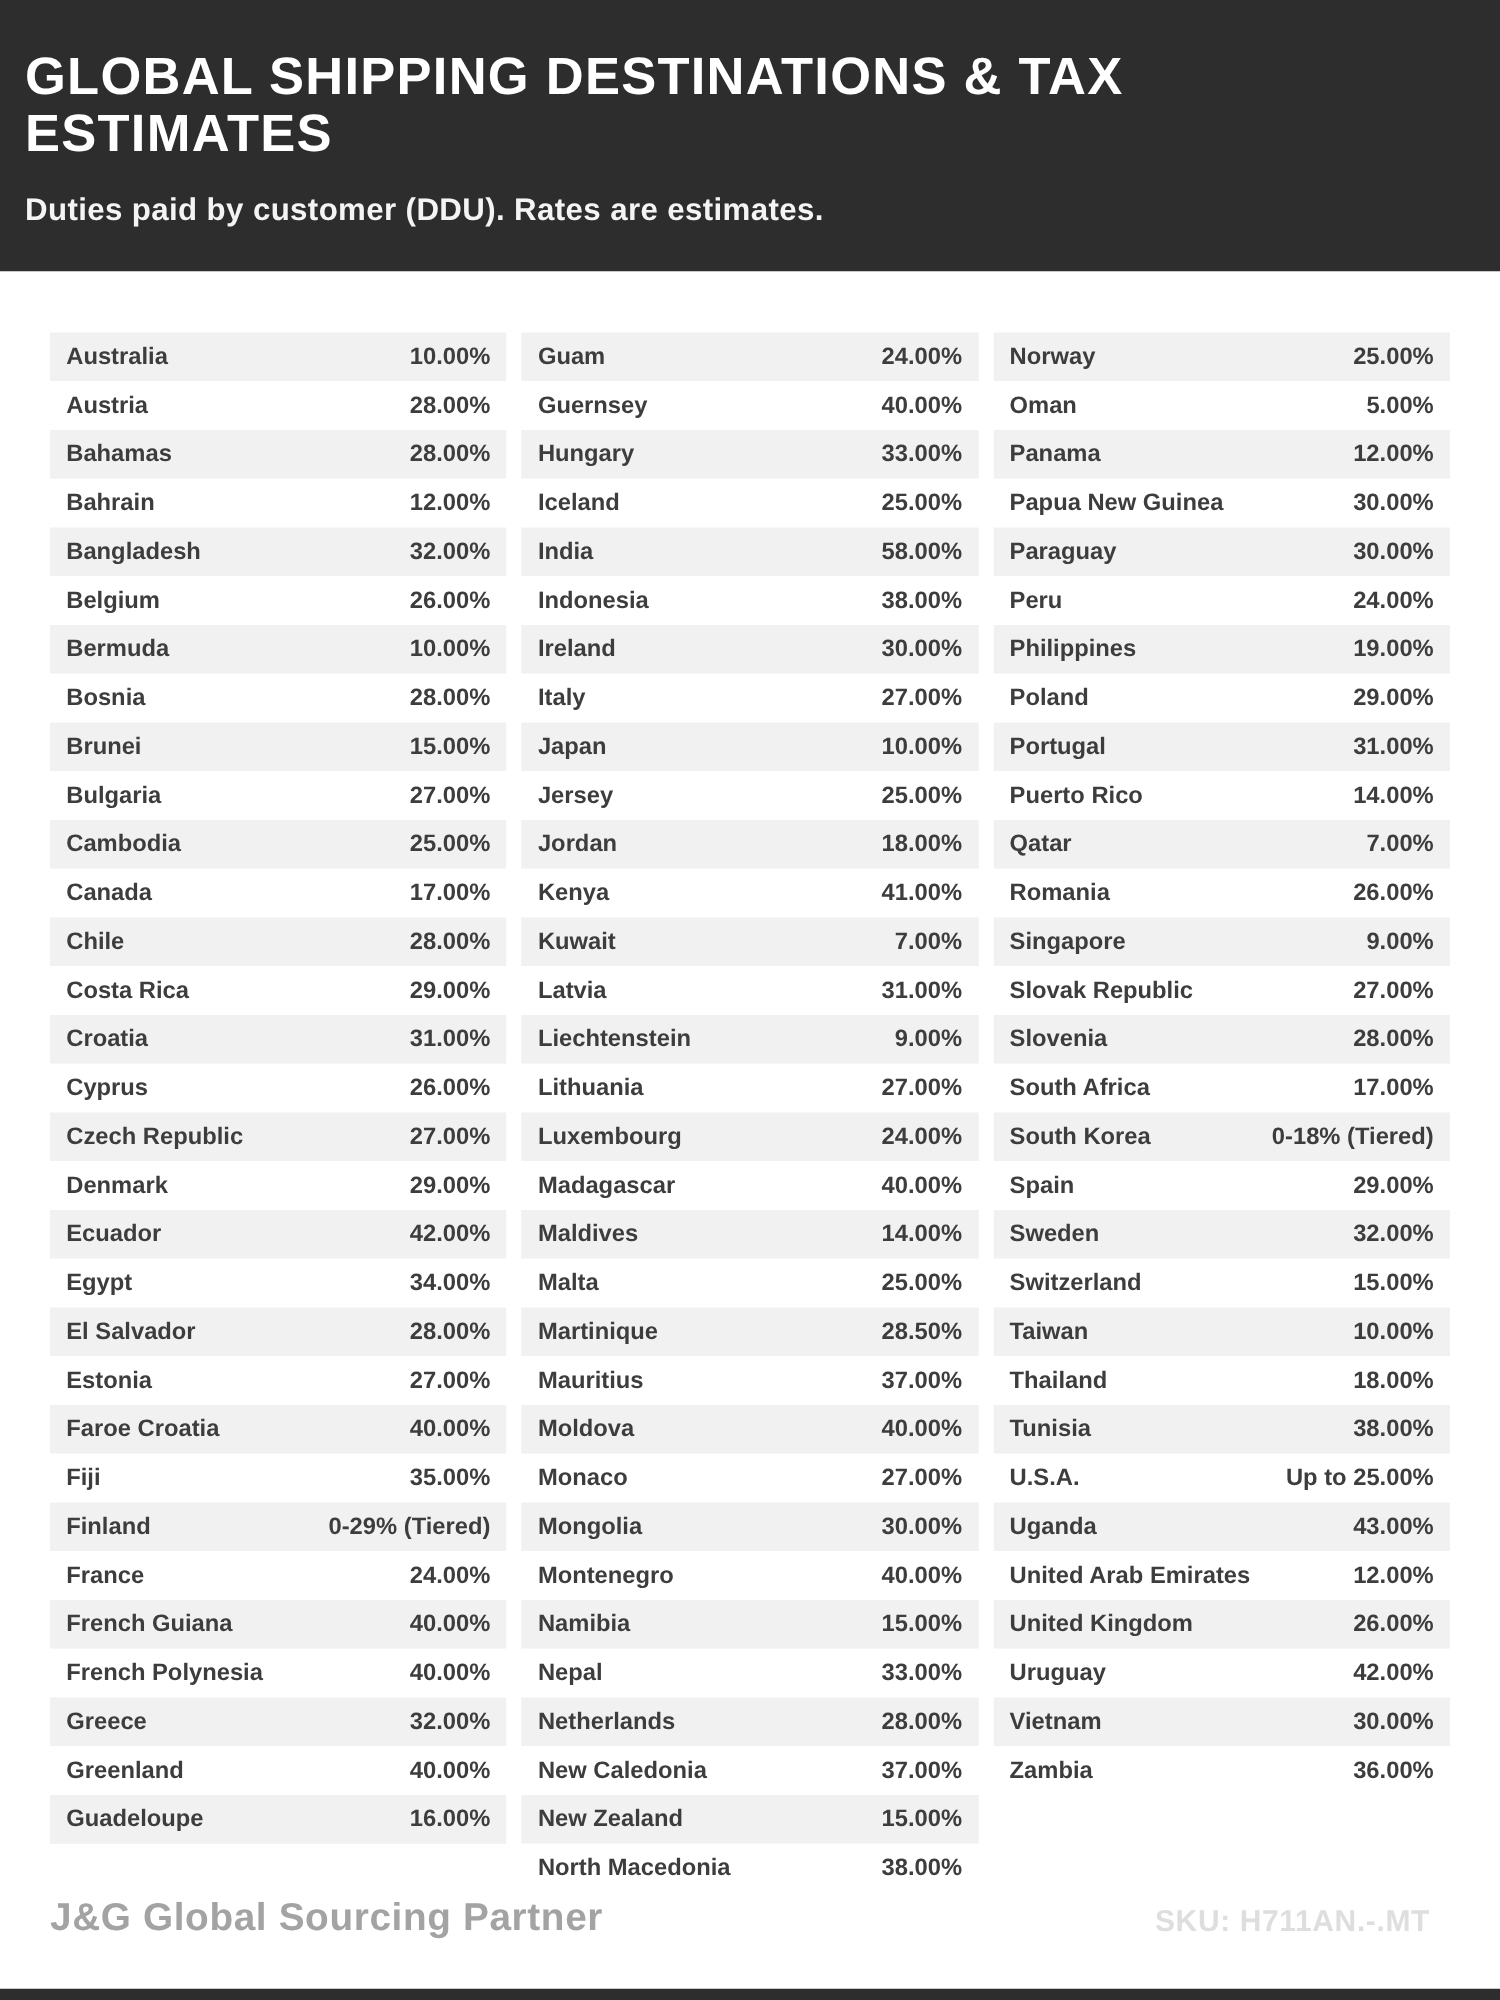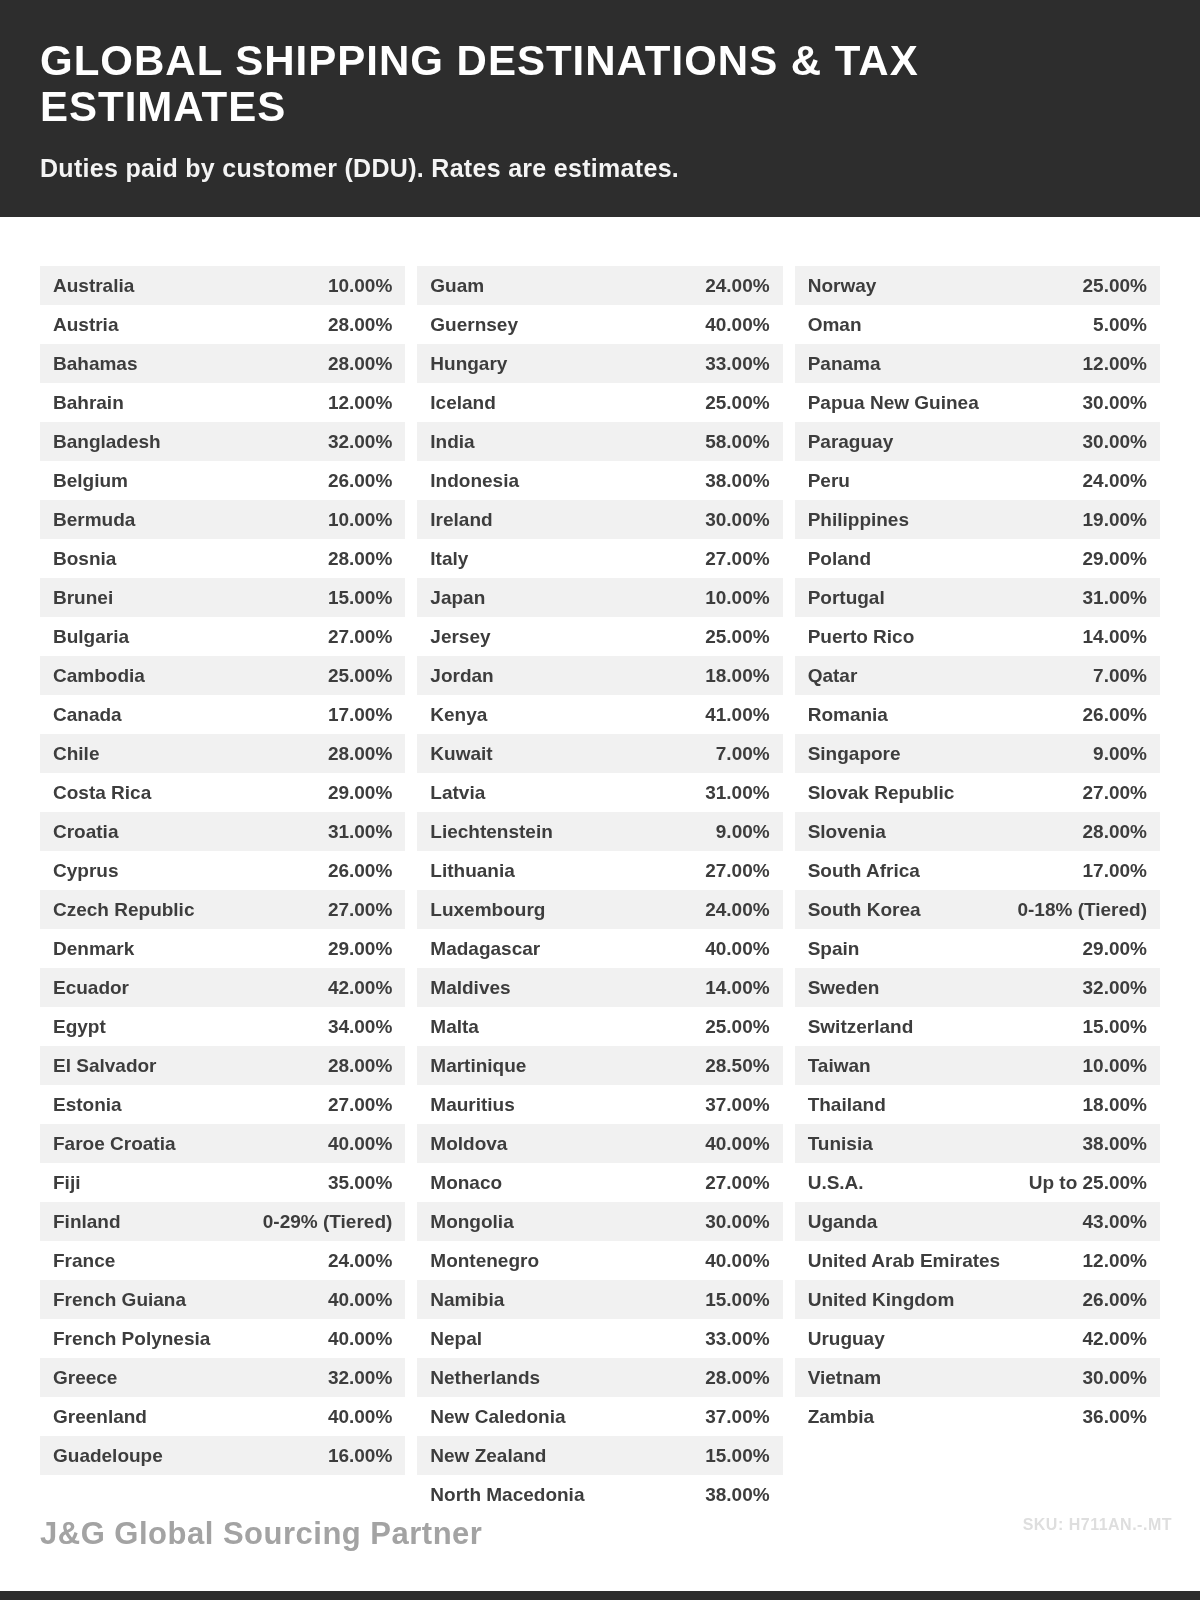--- a/index.html
+++ b/index.html
@@ -14,21 +14,21 @@
   .page {
     position: relative;
     width: 1200px;
     height: 1600px;
     background: #ffffff;
   }
   
   .header {
     background: #2d2d2d;
     color: #ffffff;
-    padding: 38px 48px 34px 40px;
+    padding: 38px 48px 34px 20px;
   }
   .header h1 {
     font-size: 42px;
     font-weight: bold;
     letter-spacing: 1px;
     line-height: 1.1;
   }
   .header .subtitle {
     margin-top: 24px;
     font-size: 25px;
@@ -65,34 +65,34 @@
   }
   .rate {
     font-weight: bold;
     white-space: nowrap;
     text-align: right;
   }
   
   .footer {
     position: absolute;
     left: 40px;
-    right: 28px;
+    right: 56px;
     bottom: 48px;
     display: flex;
     justify-content: space-between;
-    align-items: flex-start;
+    align-items: flex-end;
   }
   .brand {
     font-size: 31px;
     font-weight: bold;
     color: #a3a3a3;
     letter-spacing: 0.5px;
   }
   .sku {
-    font-size: 16px;
+    font-size: 24px;
     font-weight: bold;
     color: #dedede;
     letter-spacing: 0.5px;
   }
   .bottom-bar {
     position: absolute;
     left: 0;
     right: 0;
     bottom: 0;
     height: 9px;

